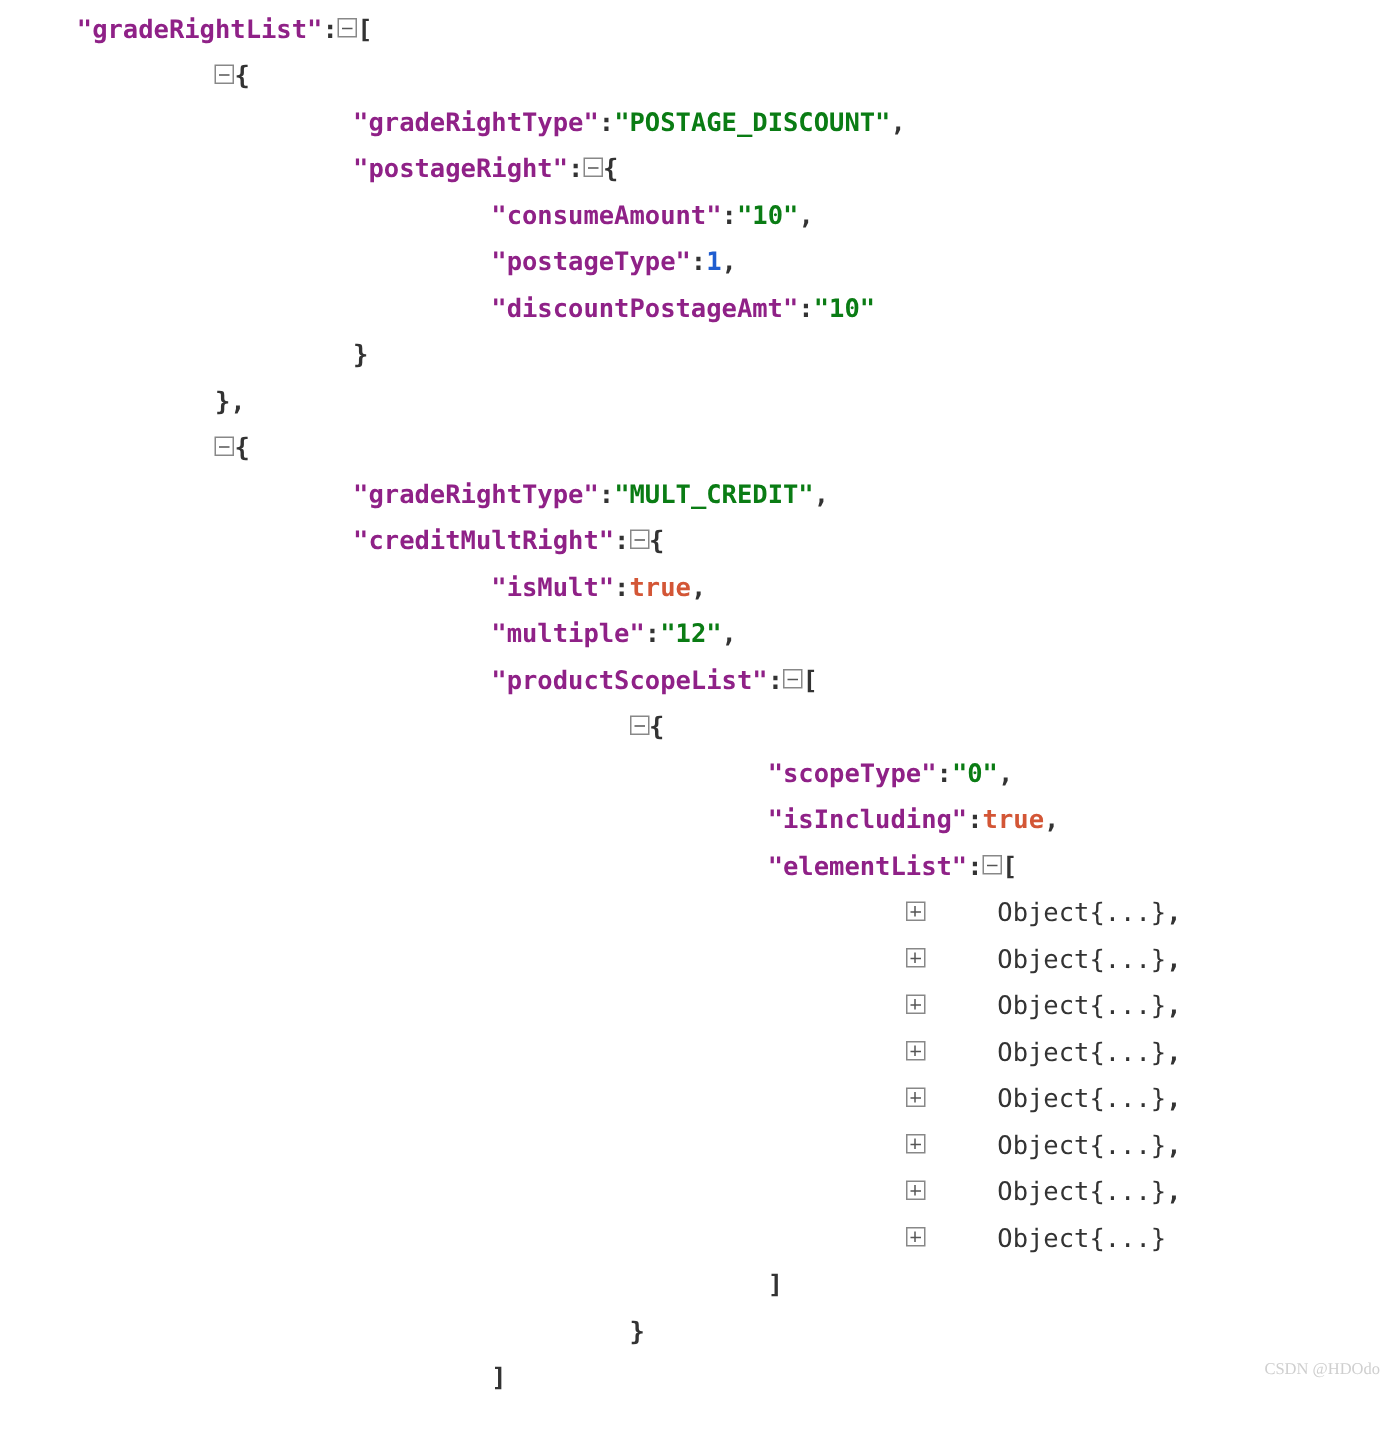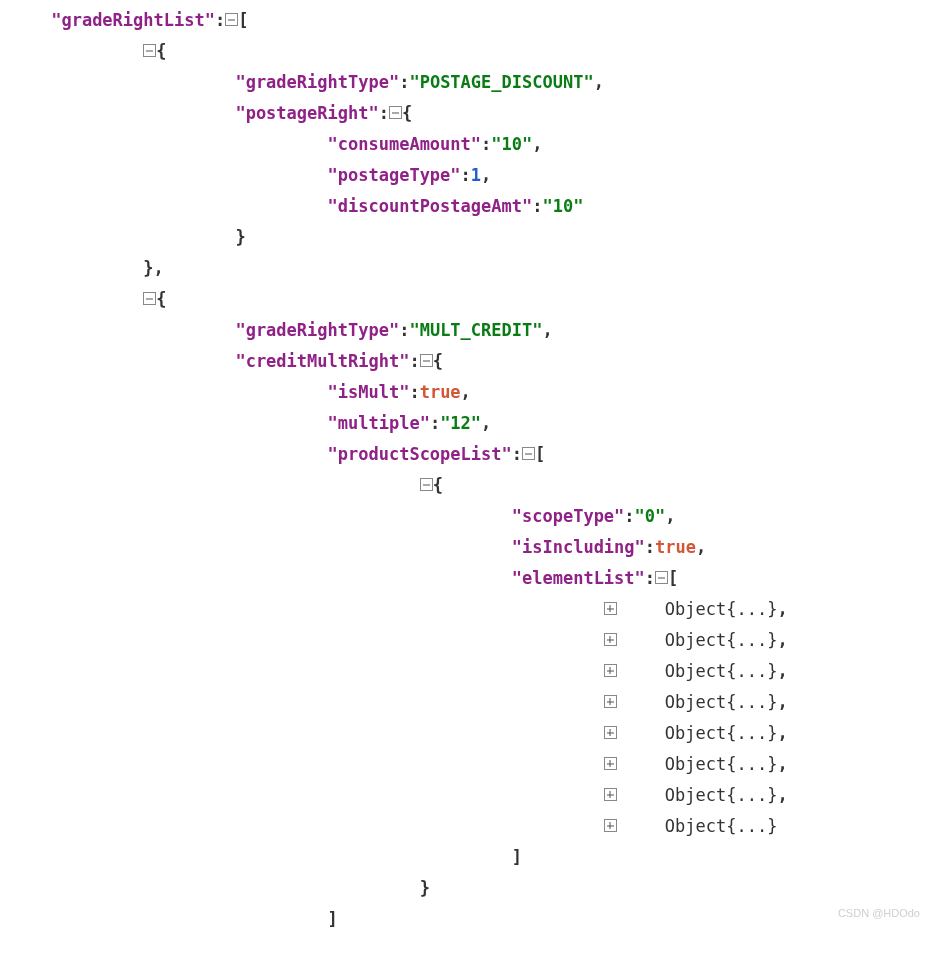--- a/index.html
+++ b/index.html
@@ -58,21 +58,21 @@
     width: 1px;
     background: #555555;
     transform: translateX(-50%);
   }
   .watermark {
     position: absolute;
     right: 10px;
     bottom: 6px;
     color: #cfcfcf;
     font-size: 11px;
-    font-family: Liberation Sans, sans-serif;
+    font-family: Liberation Serif, serif;
     font-weight: normal;
   }
 </style>
 </head>
 <body>
 
 <div>
 
 <div class="line">     <span class="key">"gradeRightList"</span><span class="colon">:</span><span class="toggle"></span><span class="punc">[</span></div>
 

